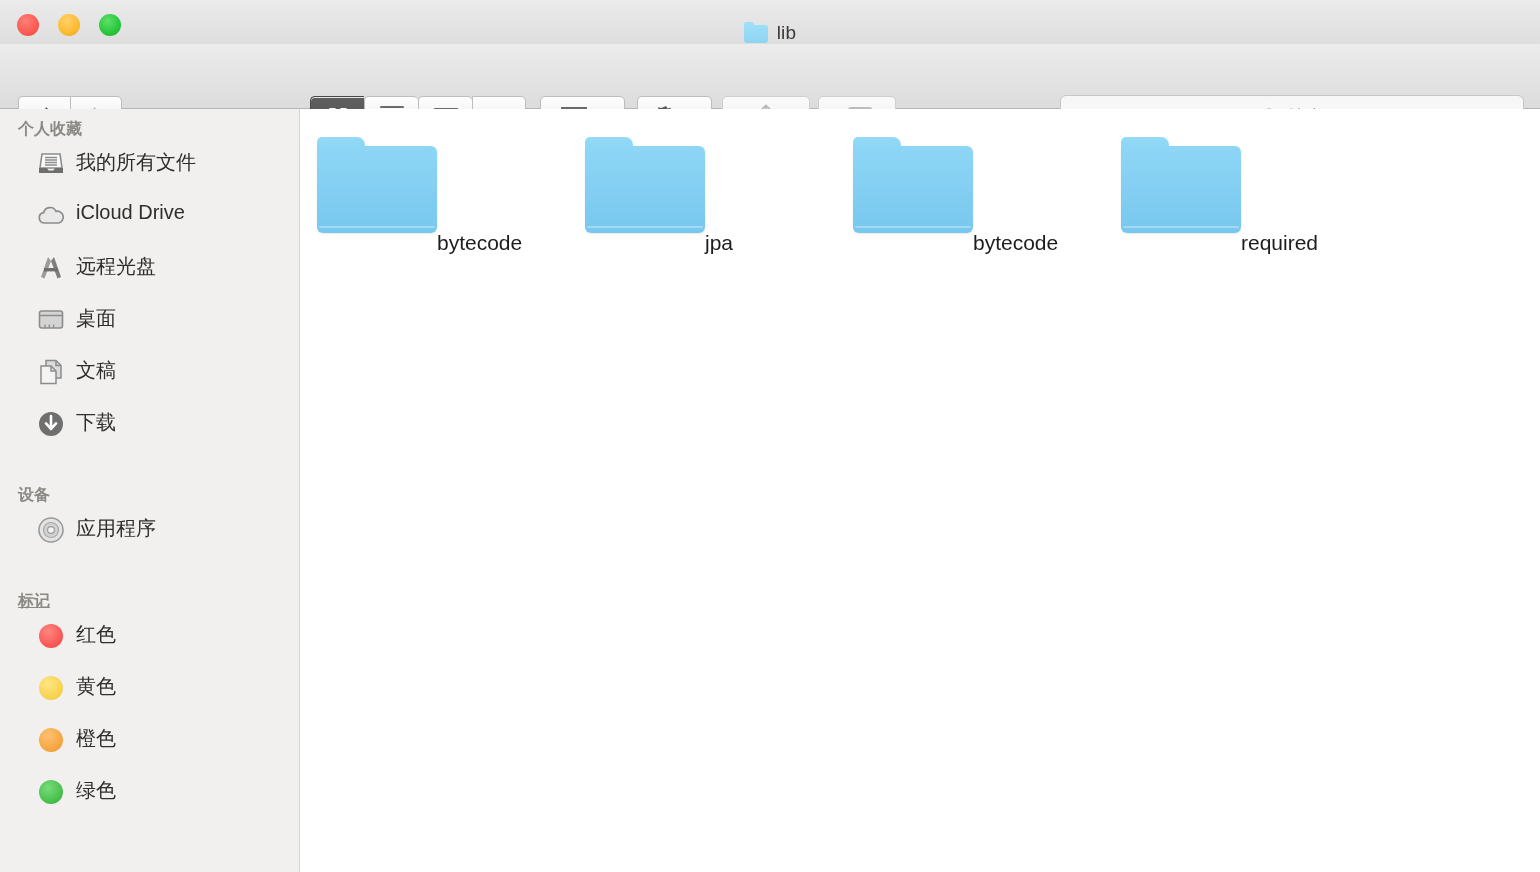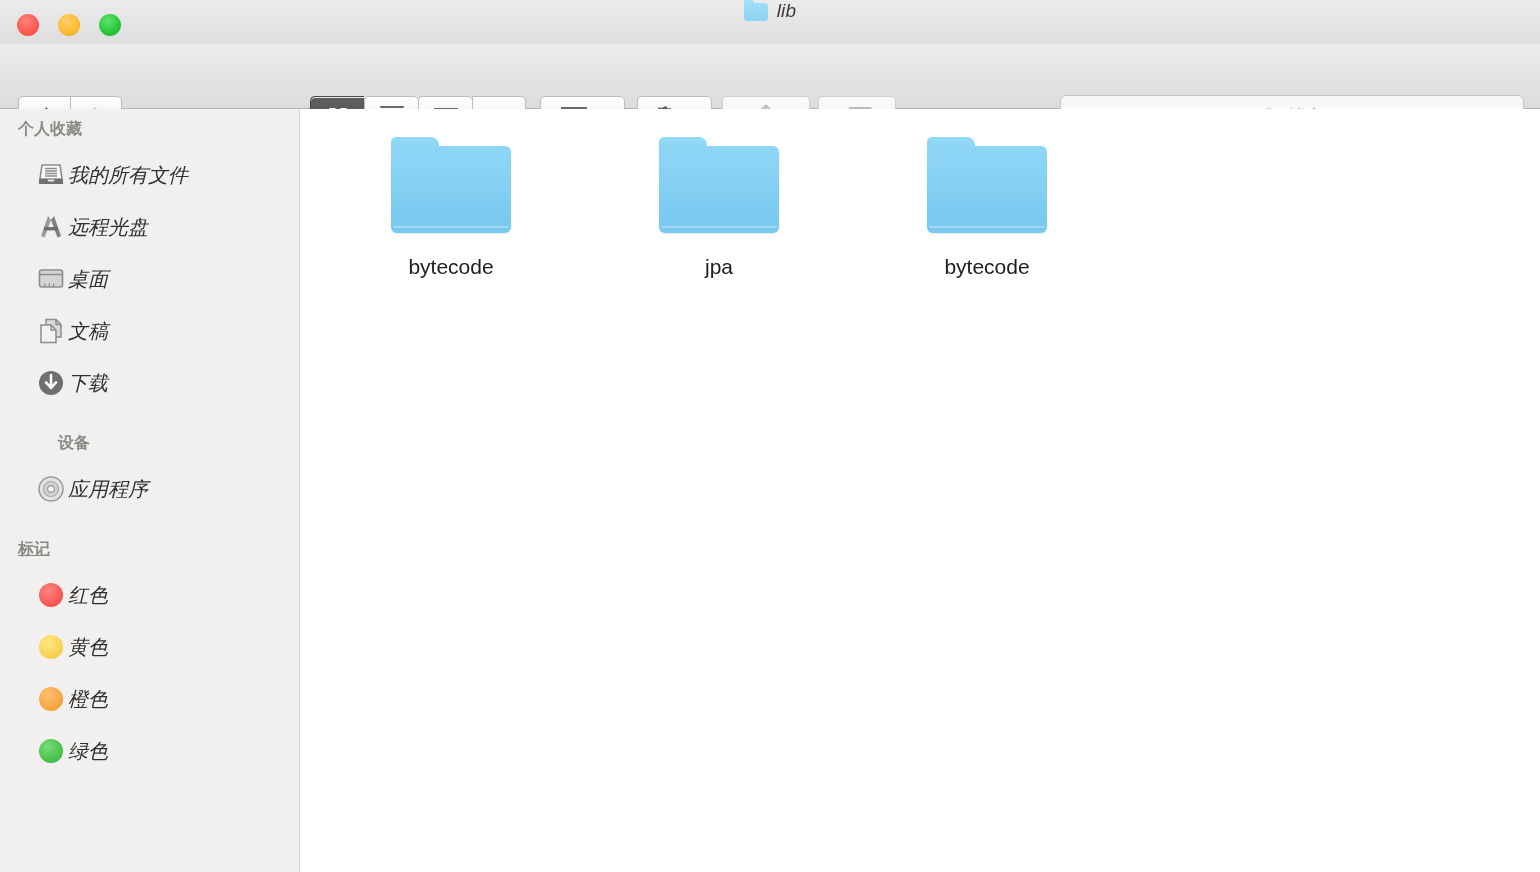--- a/index.html
+++ b/index.html
@@ -8,21 +8,21 @@
     overflow: hidden;
     font-family: "Liberation Sans", "DejaVu Sans", sans-serif;
     background: #ffffff;
   }
   .window { position: relative; width: 1540px; height: 872px; overflow: hidden; }
 
   
   .titlebar {
     position: absolute; left: 0; top: 0; width: 1540px; height: 44px;
     background: linear-gradient(to bottom, #ebebeb 0%, #dedede 100%);
-    display: flex; align-items: flex-start; justify-content: center; font-style: italic;
+    display: flex; align-items: flex-end; justify-content: center;
   }
   .traffic {
     position: absolute; left: 17px; top: 14px;
     display: flex; gap: 19px; align-items: center;
   }
   .light { width: 22px; height: 22px; border-radius: 50%; display:block; }
   .light.red    { background: radial-gradient(circle at 40% 32%, #ff8078 0%, #fb5a51 60%, #e5483f 100%); }
   .light.yellow { background: radial-gradient(circle at 40% 32%, #ffd06a 0%, #fcbb2f 60%, #e5a521 100%); }
   .light.green  { background: radial-gradient(circle at 40% 32%, #5fe06a 0%, #28c63b 60%, #1dab2e 100%); }
 
@@ -118,33 +118,33 @@
     position: absolute; left: 0; top: 109px; width: 300px; height: 763px;
     background: #f2f0ee;
     border-right: 1px solid #d9d7d5;
     overflow: hidden;
   }
   .side-header {
     font-size: 16px; color: #8b8986; font-weight: bold;
     padding: 0 0 0 18px; height: 40px; display: flex; align-items: center;
   }
   .side-item {
-    height: 52px; display: flex; align-items: center; gap: 2px;
-    padding-left: 36px; font-size: 20px; color: #2e2e2e; font-style: italic;
+    height: 52px; display: flex; gap: 10px;
+    padding-left: 36px; font-size: 20px; color: #2e2e2e;
   }
   .side-icon { width: 30px; height: 30px; display: flex; align-items: center; justify-content: center; flex: 0 0 30px; }
   .dot { width: 24px; height: 24px; border-radius: 50%; display: block; }
 
   
   .content {
     position: absolute; left: 301px; top: 109px; width: 1239px; height: 763px;
     background: #ffffff;
   }
   .icon-grid-area { position: absolute; left: 0; top: 0; display: flex; padding: 28px 0 0 16px; }
-  .file-cell { width: 268px; display: flex; flex-direction: column; align-items: center; }
+  .file-cell { width: 268px; display: flex; flex-direction: row; align-items: flex-end; }
   .folder {
     position: relative; width: 120px; height: 96px; margin-bottom: 22px;
   }
   .folder .tab {
     position: absolute; left: 0; top: 0; width: 48px; height: 14px;
     background: linear-gradient(to bottom, #93daf6 0%, #8bd5f4 100%);
     border-radius: 5px 8px 0 0;
   }
   .folder .body {
     position: absolute; left: 0; top: 9px; width: 120px; height: 87px;
@@ -279,20 +279,28 @@
       <span class="side-icon">
         <svg width="28" height="26" viewBox="0 0 28 26">
           <path d="M5 3 H23 L25 17 H3 Z" fill="#fbfbfb" stroke="#8c8c8c" stroke-width="1.6"></path>
           <path d="M8 6.5 H20 M8 9 H20 M8 11.5 H20 M8 14 H20" stroke="#8c8c8c" stroke-width="1.3"></path>
           <path d="M2 17 H10 l1.6 2.4h4.8L18 17 H26 v5 H2 Z" fill="#6f6f6f"></path>
         </svg>
       </span>
       <span>我的所有文件</span>
     </div>
 
+    <div class="side-item">
+      <span class="side-icon">
+        <svg width="30" height="22" viewBox="0 0 30 22">
+          <path d="M8 18 a5.2 5.2 0 0 1 -.4 -10.3 A6.6 6.6 0 0 1 20 6.3 a4.8 4.8 0 0 1 2.6 11.7 Z" fill="#e9e9e9" stroke="#8c8c8c" stroke-width="1.7" stroke-linejoin="round"></path>
+        </svg>
+      </span>
+      <span>iCloud Drive</span>
+    </div>
 
 
     <div class="side-item">
       <span class="side-icon">
         <svg width="28" height="28" viewBox="0 0 28 28">
           <path d="M11 3 L4 23 l3.5 1.5 L14 7 Z" fill="#9b9b9b"></path>
           <path d="M17 3 L24 23 l-3.5 1.5 L14 7 Z" fill="#7e7e7e"></path>
           <rect x="7" y="14" width="14" height="3.4" fill="#6f6f6f"></rect>
         </svg>
       </span>
@@ -325,21 +333,21 @@
     <div class="side-item">
       <span class="side-icon">
         <svg width="28" height="28" viewBox="0 0 28 28">
           <circle cx="14" cy="14" r="12" fill="#6f6f6f"></circle>
           <path d="M14 6 V15.5 M9 13.4 L14 19 L19 13.4" stroke="#ffffff" stroke-width="2.6" fill="none" stroke-linecap="round" stroke-linejoin="round"></path>
         </svg>
       </span>
       <span>下载</span>
     </div>
 
-    <div class="side-header" style="margin-top:14px;margin-left:40px;">设备</div>
+    <div class="side-header" style="margin-top:14px;">设备</div>
 
     <div class="side-item">
       <span class="side-icon">
         <svg width="28" height="28" viewBox="0 0 28 28">
           <circle cx="14" cy="14" r="12" fill="#e4e4e4" stroke="#9a9a9a" stroke-width="1.6"></circle>
           <circle cx="14" cy="14" r="7.5" fill="#d2d2d2" stroke="#a8a8a8" stroke-width="1.2"></circle>
           <circle cx="14" cy="14" r="3.4" fill="#f4f4f4" stroke="#9a9a9a" stroke-width="1.2"></circle>
         </svg>
       </span>
       <span>应用程序</span>
@@ -393,17 +401,24 @@
       </div>
 
       <div class="file-cell">
         <span class="folder">
           <span class="tab"></span>
             <span class="body"></span>
         </span>
         <span class="file-label">bytecode</span>
       </div>
 
+      <div class="file-cell">
+        <span class="folder">
+          <span class="tab"></span>
+            <span class="body"></span>
+        </span>
+        <span class="file-label">required</span>
+      </div>
 
     </div>
   </div>
 
 </div>
 
 </body></html>

